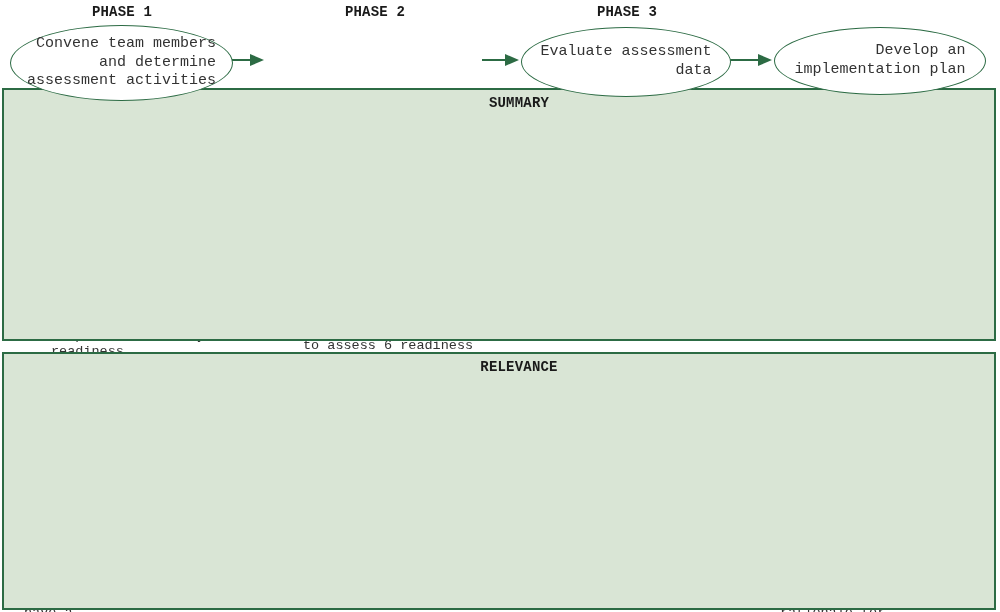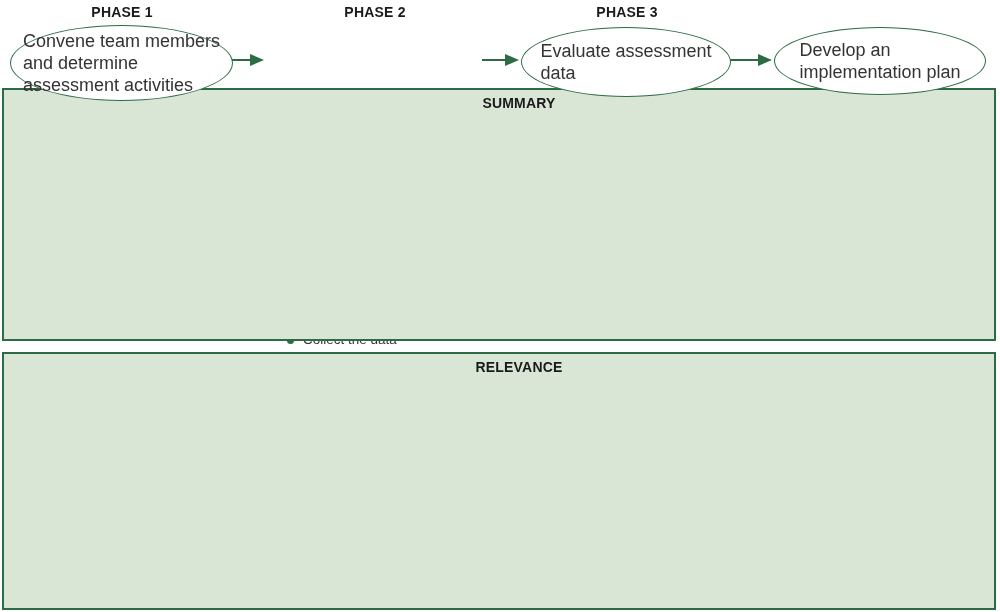--- a/index.html
+++ b/index.html
@@ -1,27 +1,27 @@
 <!DOCTYPE html>
 <html><head>
 <meta charset="utf-8">
 <style>
   html,body{margin:0;padding:0;background:#fff;}
   .canvas{
     position:relative;width:1000px;height:612px;background:#ffffff;
-    font-family:Liberation Sans, sans-serif;color:#333333;overflow:hidden;
+    font-family:Liberation Mono, monospace;color:#333333;overflow:hidden;
   }
   .phase-label{
     position:absolute;top:4px;width:220px;text-align:center;
     font-size:14px;font-weight:bold;color:#1a1a1a;letter-spacing:.2px;
   }
   .ellipse{
     position:absolute;background:#ffffff;border:1.5px solid #2c6b44;border-radius:50%;
-    display:flex;align-items:center;justify-content:center;text-align:left;
-    font-size:18px;line-height:1.24;white-space:pre-line;z-index:3;box-sizing:border-box;
+    display:flex;align-items:center;justify-content:center;text-align:right;
+    font-size:15px;line-height:1.24;white-space:pre-line;z-index:3;box-sizing:border-box;
     color:#333333;
   }
   .arrows-svg{position:absolute;left:0;top:0;z-index:2;}
   .panel{
     position:absolute;left:2px;width:994px;box-sizing:border-box;
     background:#d9e5d5;border:2px solid #2c6b44;z-index:1;
   }
   .panel-title{
     text-align:center;font-size:14px;font-weight:bold;color:#1a1a1a;
     padding-top:5px;letter-spacing:.2px;padding-left:40px;

